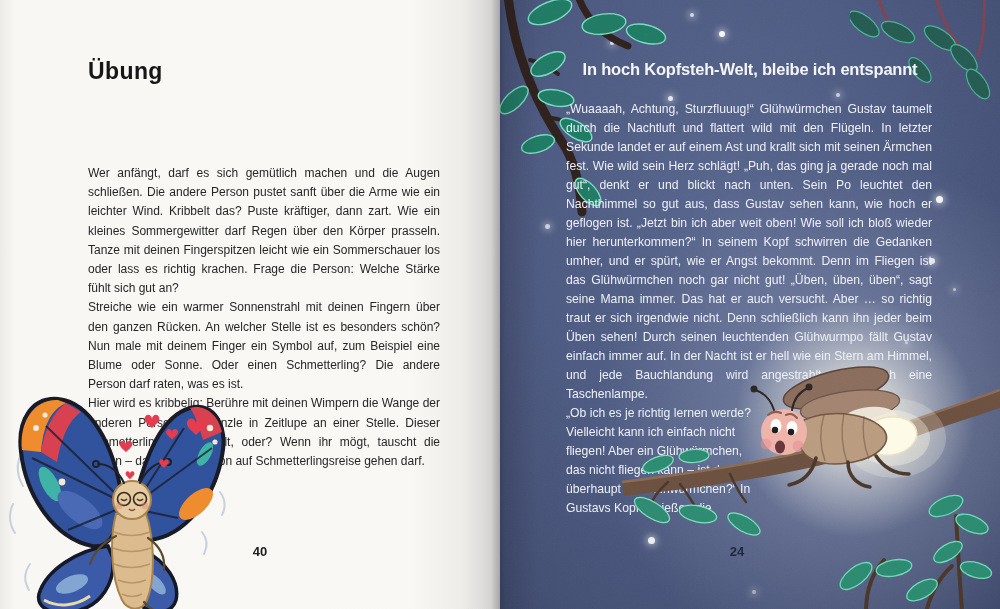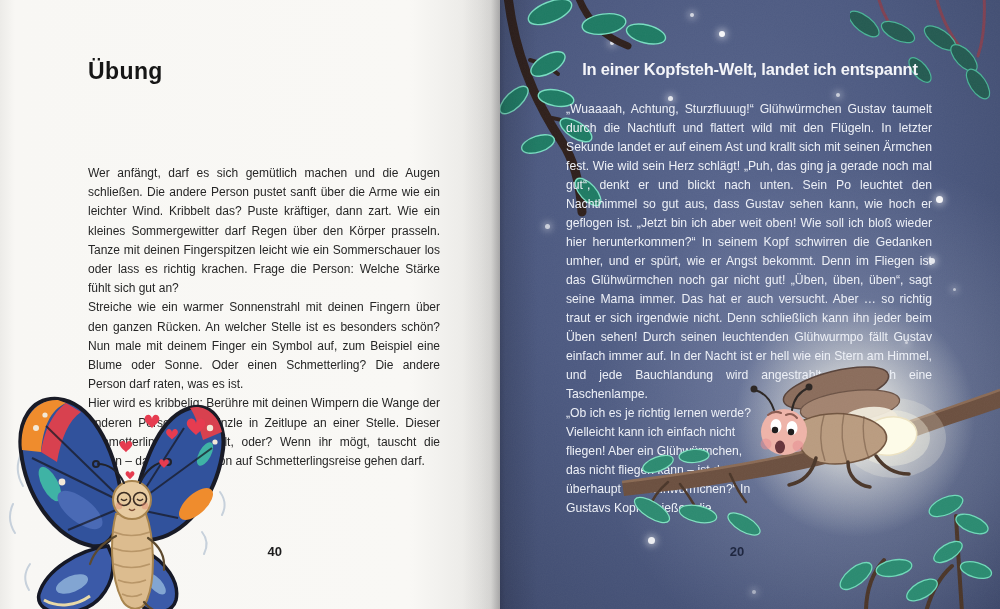--- a/index.html
+++ b/index.html
@@ -5,21 +5,21 @@
   html,body{margin:0;padding:0;background:#222;}
   .spread{position:relative;width:1000px;height:609px;overflow:hidden;font-family:"Liberation Sans",sans-serif;padding-left:20px;}
   .page{position:absolute;top:0;height:609px;width:500px;overflow:hidden;}
   
   .page.left{left:0;background:linear-gradient(to right,#ecebe8 0%,#f8f7f4 3%,#f9f8f5 82%,#e9e8e5 96%,#dcdbd8 100%);}
   .l-heading{position:absolute;left:88px;top:58px;margin:0;font-size:23px;font-weight:bold;color:#161616;letter-spacing:.4px;}
   .l-intro{position:absolute;left:88px;top:100px;width:346px;margin:0;font-size:12.5px;line-height:20.6px;font-style:italic;color:#2a2a2a;}
   .l-body{position:absolute;left:88px;top:164px;width:352px;font-size:12px;line-height:19.2px;color:#262626;text-align:justify;}
   .l-body p{margin:0;}
   .pagenum{position:absolute;width:44px;text-align:center;font-size:13px;font-weight:600;color:#1d1d1d;}
-  .pagenum.left-num{left:238px;top:544px;text-align:right;}
+  .pagenum.left-num{left:238px;top:544px;}
   .pagenum.right-num{left:215px;top:544px;color:#1f2740;}
   .butterfly-svg{position:absolute;left:6px;top:386px;}
   
   .page.right{left:500px;background:
     radial-gradient(circle 120px at 71% 68.5%, rgba(255,253,240,.95), rgba(255,253,240,.40) 55%, rgba(255,253,240,0) 100%),
     radial-gradient(circle 260px at 71% 68.5%, rgba(235,240,252,.28), rgba(235,240,252,0) 100%),
     radial-gradient(ellipse at 45% 35%, #57648c 0%, #4c5980 50%, #424e72 82%, #394467 100%);}
   .r-heading{position:absolute;left:0;top:60px;width:100%;margin:0;text-align:center;font-size:16.5px;font-weight:bold;color:#f4f5f9;letter-spacing:-.2px;}
   .r-text{position:absolute;left:66px;top:100px;width:366px;font-size:12.2px;line-height:19px;color:#edf0f7;}
   .r-text p{margin:0;text-align:justify;}
@@ -183,21 +183,21 @@
       <g fill="#245a51" stroke="#49b396" stroke-width="1.2">
         <ellipse cx="14" cy="24" rx="18" ry="8" transform="rotate(38 14 24)"></ellipse>
         <ellipse cx="48" cy="32" rx="18" ry="8" transform="rotate(26 48 32)"></ellipse>
         <ellipse cx="90" cy="38" rx="18" ry="8" transform="rotate(34 90 38)"></ellipse>
         <ellipse cx="114" cy="58" rx="17" ry="8" transform="rotate(46 114 58)"></ellipse>
         <ellipse cx="128" cy="84" rx="17" ry="8" transform="rotate(56 128 84)"></ellipse>
         <ellipse cx="70" cy="70" rx="15" ry="7" transform="rotate(50 70 70)"></ellipse>
       </g>
     </svg>
 
-    <h2 class="r-heading">In einer Kopfsteh-Welt, landet ich entspannt</h2>
+    <h2 class="r-heading">In hoch Kopfsteh-Welt, bleibe ich entspannt</h2>
 
     <div class="r-text">
       <p>„Wuaaaah, Achtung, Sturzfluuug!“ Glühwürmchen Gustav taumelt durch die Nachtluft und flattert wild mit den Flügeln. In letzter Sekunde landet er auf einem Ast und krallt sich mit seinen Ärmchen fest. Wie wild sein Herz schlägt! „Puh, das ging ja gerade noch mal gut“, denkt er und blickt nach unten. Sein Po leuchtet den Nachthimmel so gut aus, dass Gustav sehen kann, wie hoch er geflogen ist. „Jetzt bin ich aber weit oben! Wie soll ich bloß wieder hier herunterkommen?“ In seinem Kopf schwirren die Gedanken umher, und er spürt, wie er Angst bekommt. Denn im Fliegen ist das Glühwürmchen noch gar nicht gut! „Üben, üben, üben“, sagt seine Mama immer. Das hat er auch versucht. Aber … so richtig traut er sich irgendwie nicht. Denn schließlich kann ihn jeder beim Üben sehen! Durch seinen leuchtenden Glühwurmpo fällt Gustav einfach immer auf. In der Nacht ist er hell wie ein Stern am Himmel, und jede Bauchlandung wird angestrahlt wie durch eine Taschenlampe.</p>
       <p class="wrap">„Ob ich es je richtig lernen werde? Vielleicht kann ich einfach nicht fliegen! Aber ein Glühwürmchen, das nicht fliegen kann – ist das überhaupt ein Glühwürmchen?“ In Gustavs Kopf schießen die</p>
     </div>
 
     <svg class="ill" style="left:108px;top:358px" width="392" height="252" viewBox="0 0 392 252">
 
       <g>
         <path d="M14,124 C110,112 210,96 300,64 C340,50 370,40 392,32 L392,50 C368,58 336,68 298,82 C210,114 110,128 16,138 Z" fill="#6b4f3f"></path>
@@ -268,17 +268,17 @@
     </svg>
 
     <svg class="noise" width="500" height="609">
       <filter id="n">
           <feTurbulence type="fractalNoise" baseFrequency="0.9" numOctaves="2" stitchTiles="stitch"></feTurbulence>
         <feColorMatrix type="matrix" values="0 0 0 0 1  0 0 0 0 1  0 0 0 0 1  0 0 0 0.07 0"></feColorMatrix>
         </filter>
       <rect width="100%" height="100%" filter="url(#n)"></rect>
     </svg>
 
-    <div class="pagenum right-num">20</div>
+    <div class="pagenum right-num">24</div>
   </section>
 
   <div class="spine"></div>
 </div>
 
 </body></html>

